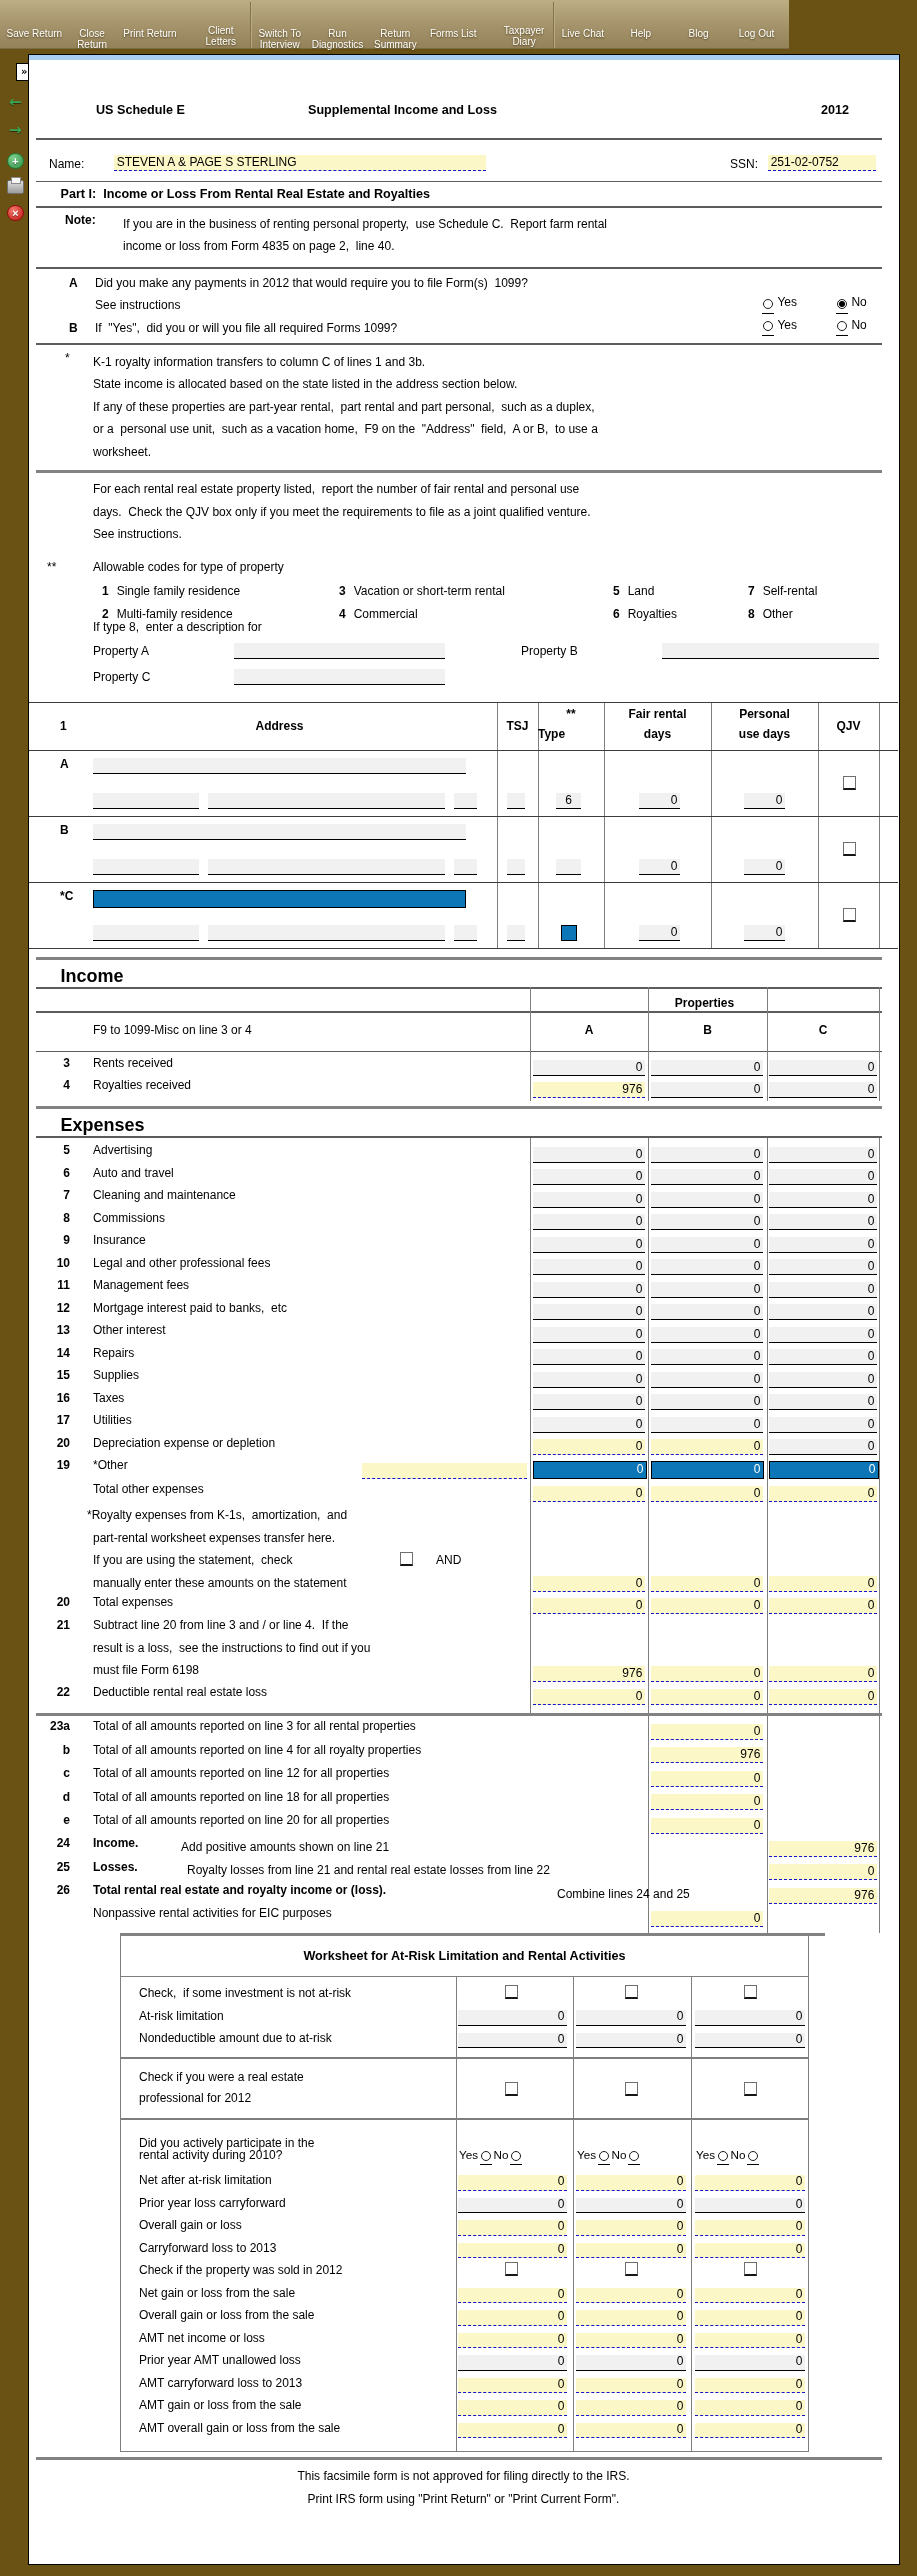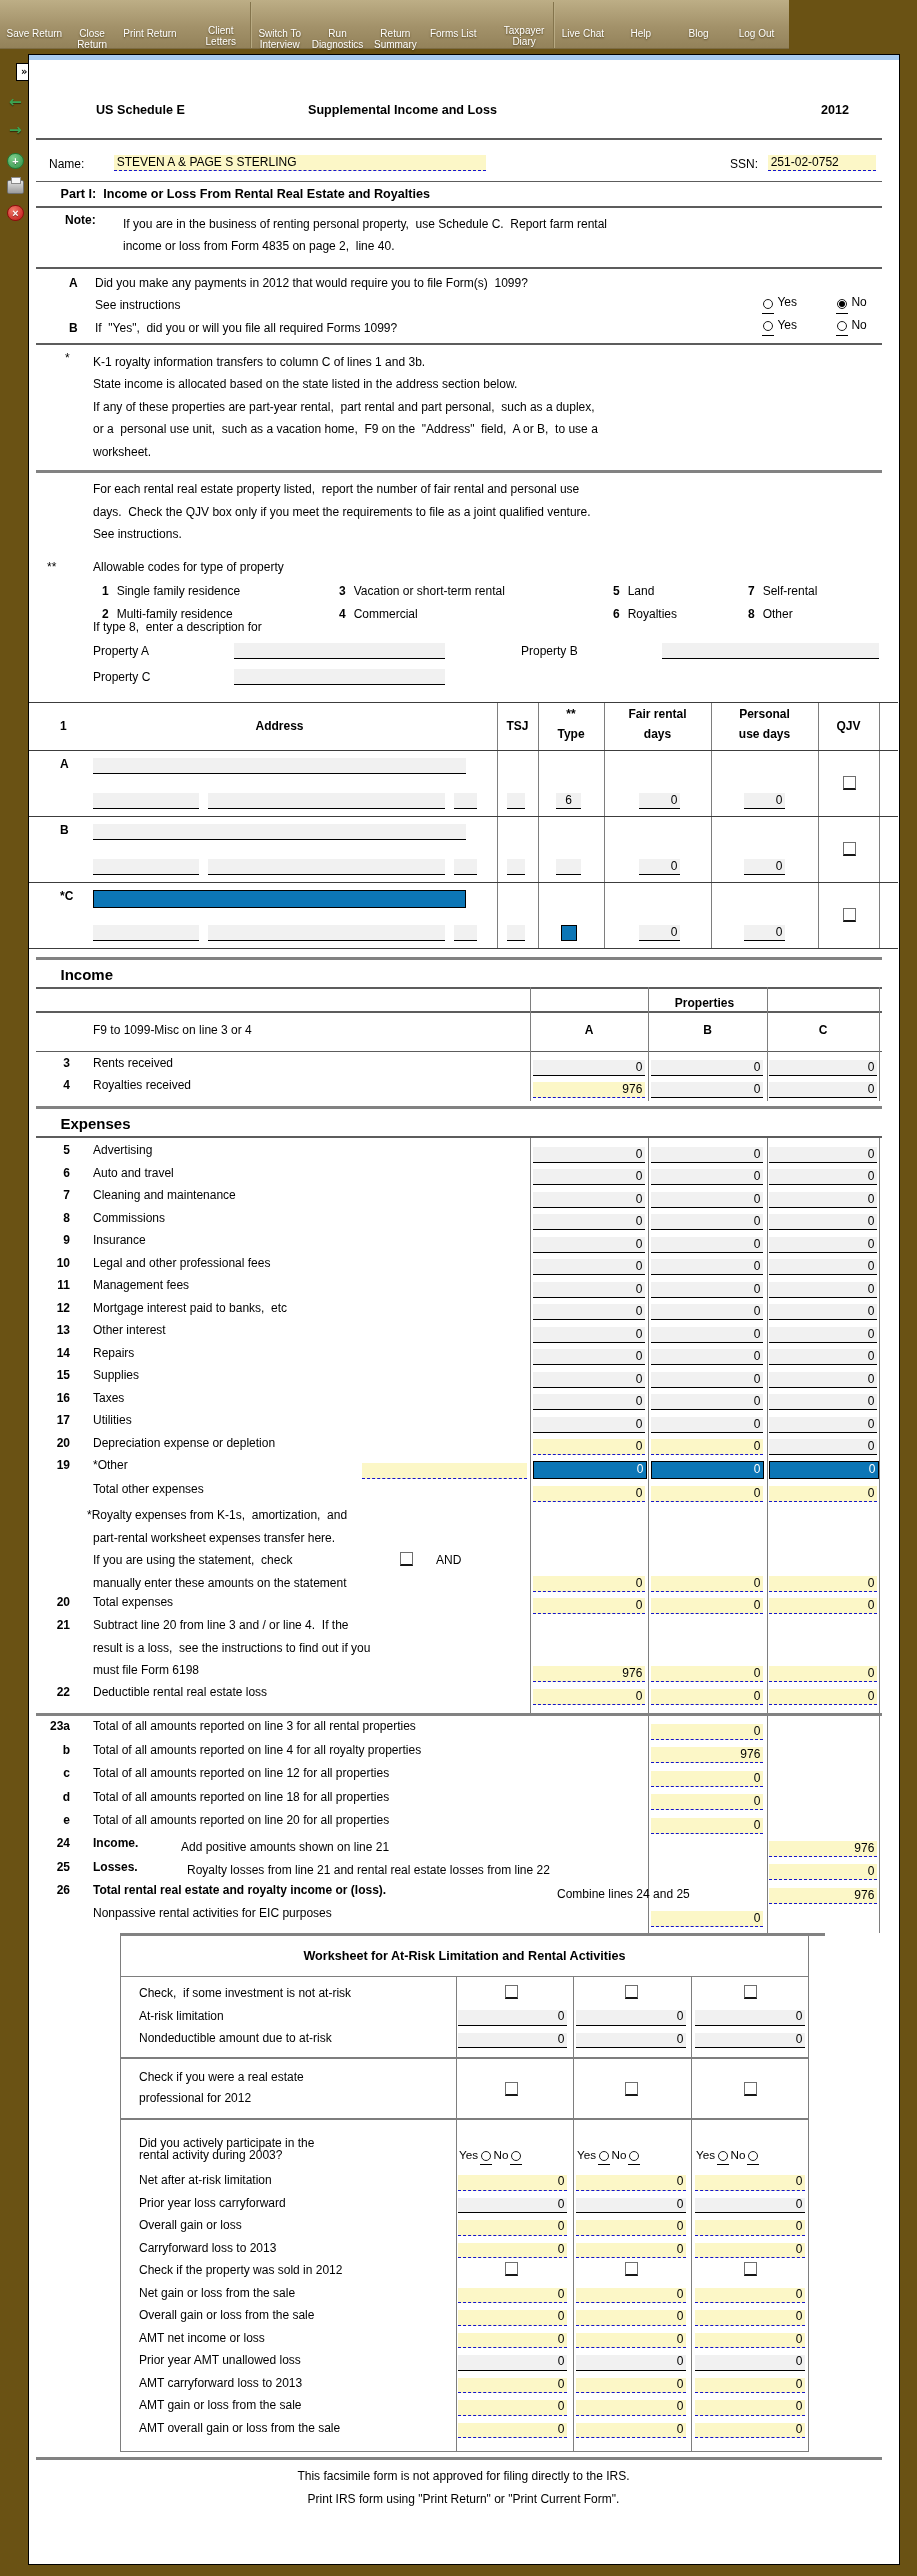--- a/index.html
+++ b/index.html
@@ -95,21 +95,21 @@
 
   
   .grid{position:relative;}
   .grid .vline{position:absolute;top:0;bottom:0;width:0.9px;background:#7e7e7e;}
   .v1{left:501px;} .v2{left:619px;} .v3{left:738px;} .v4{left:850px;}
   .erow{height:22.5px;}
   .cell{bottom:2.7px;}
   .ca{left:504px;width:112px;} .cb{left:622px;width:112px;} .cc{left:740px;width:108px;}
   .fld.blue.ca{width:114px;} .fld.blue.cb{width:113px;} .fld.blue.cc{width:110px;}
   .sec-title{height:23.4px;margin-top:3.6px;}
-  .sec-title .t{position:absolute;left:31.5px;top:2.7px;font-weight:bold;font-size:15px;}
+  .sec-title .t{position:absolute;left:31.5px;top:2.7px;font-weight:bold;font-size:18px;}
   .props-row{height:22px;}
   .abc-row{height:38px;}
   .abc{position:absolute;top:10px;text-align:center;font-weight:bold;}
 
   
   .trow{height:23.4px;}
   .tfld{left:622px;width:112px;bottom:2.7px;}
   .tfld2{left:740px;width:108px;bottom:2.7px;}
 
   
@@ -335,21 +335,21 @@
       <div class="vline" style="left:509px"></div>
       <div class="vline" style="left:575px"></div>
       <div class="vline" style="left:682px"></div>
       <div class="vline" style="left:789px"></div>
       <div class="vline" style="left:850px"></div>
       <div class="athead">
         <span class="abs" style="left:31px;top:15.3px">1</span>
         <span class="abs" style="left:64px;top:15.3px;width:373px;text-align:center">Address</span>
         <span class="abs" style="left:468px;top:15.3px;width:41px;text-align:center">TSJ</span>
         <span class="abs" style="left:509px;top:3.6px;width:66px;text-align:center">**</span>
-        <span class="abs" style="left:509px;top:23.4px;width:66px;text-align:center">Type</span>
+        <span class="abs" style="left:509px;top:23.4px;width:66px;">Type</span>
         <span class="abs" style="left:575px;top:3.6px;width:107px;text-align:center">Fair rental</span>
         <span class="abs" style="left:575px;top:23.4px;width:107px;text-align:center">days</span>
         <span class="abs" style="left:682px;top:3.6px;width:107px;text-align:center">Personal</span>
         <span class="abs" style="left:682px;top:23.4px;width:107px;text-align:center">use days</span>
         <span class="abs" style="left:789px;top:15.3px;width:61px;text-align:center">QJV</span>
       </div>
 
         <div class="addr-row">
           <span class="letter">A</span>
           <span class="fld gray left a1"></span>
@@ -712,21 +712,21 @@
         <div class="wsrow" style="height:59px">
           <span class="wslabel" style="top:10.8px">Check if you were a real estate</span>
           <span class="wslabel" style="top:32px">professional for 2012</span>
           <span class="cbx wcb1" style="top:23.4px"></span>
           <span class="cbx wcb2" style="top:23.4px"></span>
           <span class="cbx wcb3" style="top:23.4px"></span>
         </div>
         <div class="wssep"></div>
         <div class="wsrow" style="height:50px">
           <span class="wslabel" style="top:16px">Did you actively participate in the</span>
-          <span class="wslabel" style="top:28px">rental activity during 2003?</span>
+          <span class="wslabel" style="top:28px">rental activity during 2010?</span>
           <span class="yn yn1"><span>Yes</span><span class="runder"><span class="rdo"></span></span><span>No</span><span class="runder"><span class="rdo"></span></span></span>
           <span class="yn yn2"><span>Yes</span><span class="runder"><span class="rdo"></span></span><span>No</span><span class="runder"><span class="rdo"></span></span></span>
           <span class="yn yn3"><span>Yes</span><span class="runder"><span class="rdo"></span></span><span>No</span><span class="runder"><span class="rdo"></span></span></span>
         </div>
 
           <div class="wsrow yellow">
             <span class="wslabel">Net after at-risk limitation</span>
             <span class="wfld wa">0</span>
             <span class="wfld wb">0</span>
             <span class="wfld wc">0</span>

